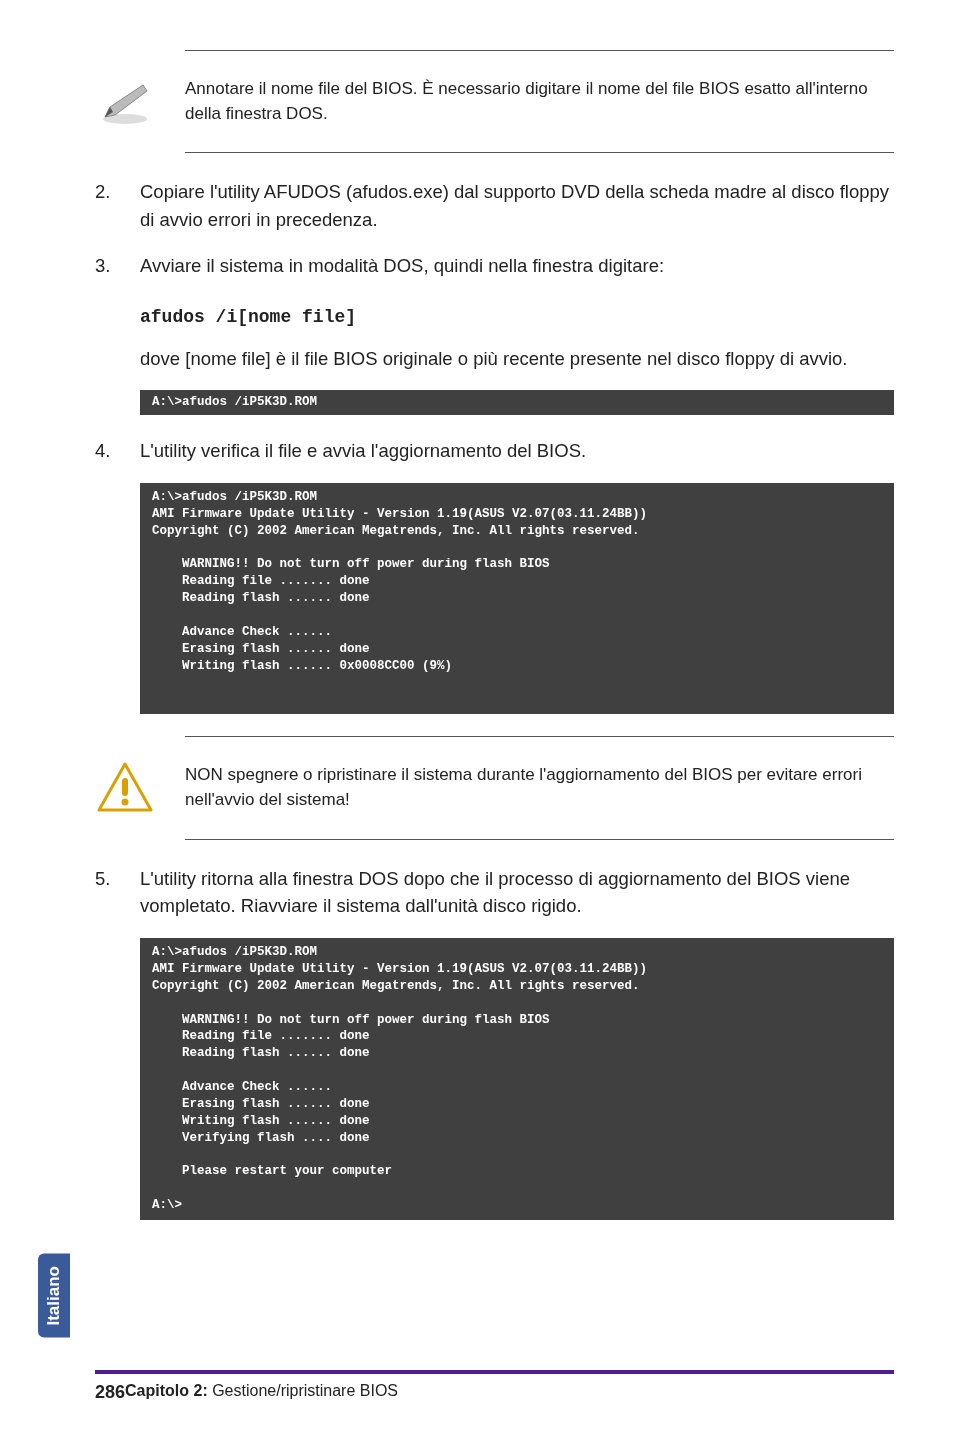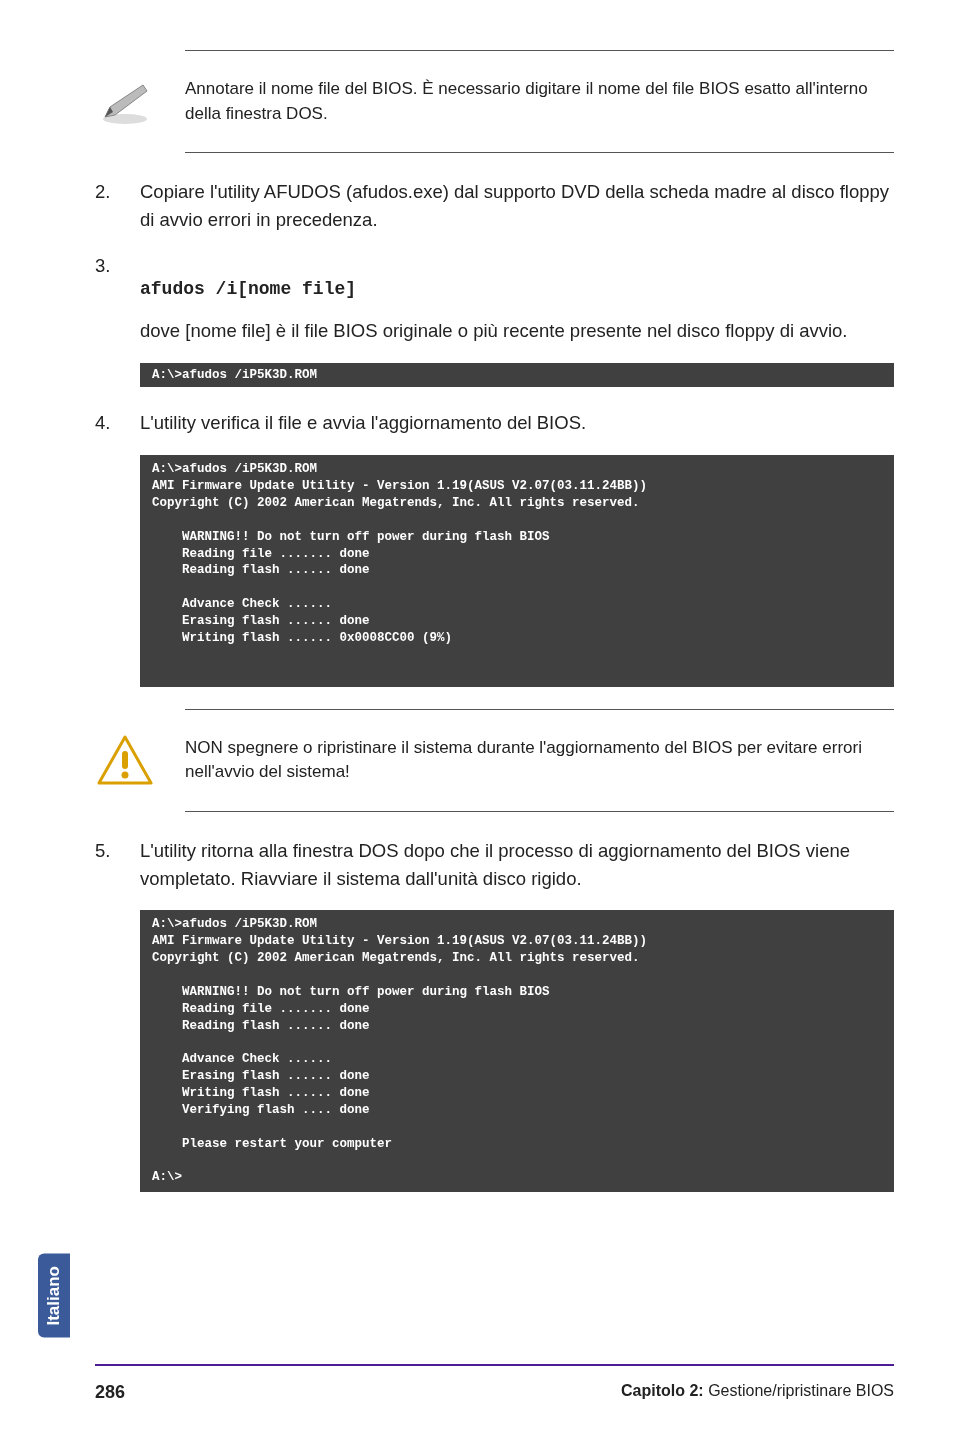--- a/index.html
+++ b/index.html
@@ -82,24 +82,24 @@
       padding: 12px 6px;
       font-weight: bold;
       font-size: 17px;
       border-radius: 0 6px 6px 0;
     }
     .footer {
       position: absolute;
       bottom: 35px;
       left: 95px;
       right: 60px;
-      border-top: 2px solid #4c1d95;
-      padding-top: 16px;
+      border-top: 4px solid #4c1d95;
+      padding-top: 8px;
       display: flex;
-      justify-content: space-between;
+      justify-content: flex-start;
       font-size: 16px;
     }
     .footer .page { font-weight: bold; font-size:18px;}
     .footer .chap b { font-weight: bold; }
     .step-tight { margin-bottom: 6px; }
   </style>
 </head>
 <body>
 
 <div class="note-box">
@@ -116,20 +116,21 @@
 </div>
 
 <div class="step">
   <div class="num">2.</div>
   <div class="body">Copiare l'utility AFUDOS (afudos.exe) dal supporto DVD della scheda madre al disco floppy di avvio errori in precedenza.</div>
 </div>
 
 <div class="step step-tight">
   <div class="num">3.</div>
   <div class="body">
+    <div>Avviare il sistema in modalità DOS, quindi nella finestra digitare:</div>
     <div class="code-inline" style="margin-top:24px;">afudos /i[nome file]</div>
   </div>
 </div>
 
 <div class="indent-para" style="margin-top:14px;">dove [nome file] è il file BIOS originale o più recente presente nel disco floppy di avvio.</div>
 
 <div class="terminal small">A:\&gt;afudos /iP5K3D.ROM</div>
 
 <div class="step">
   <div class="num">4.</div>

